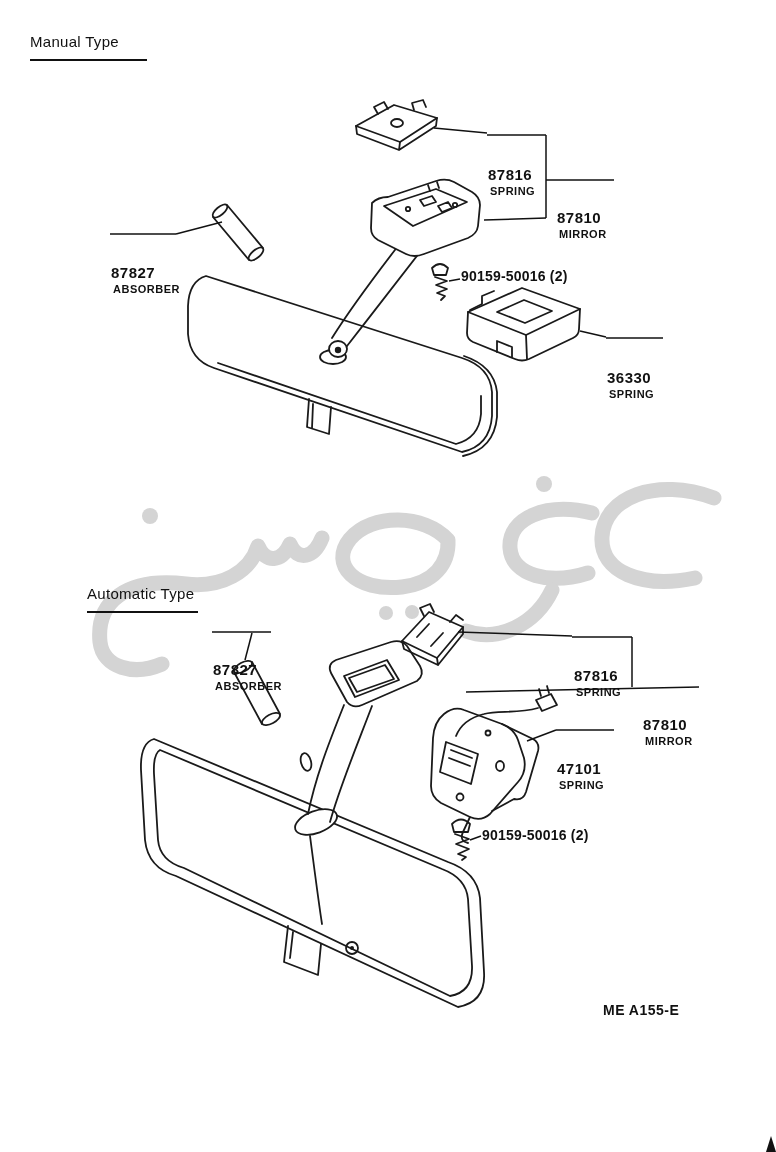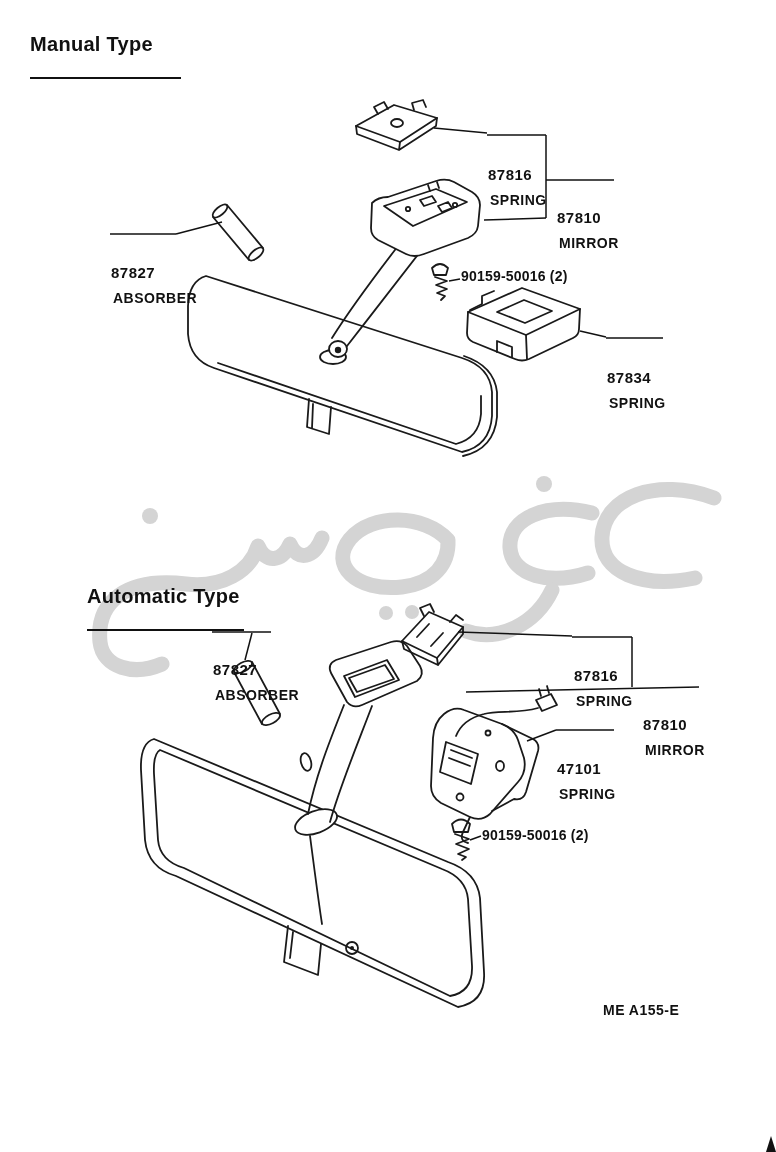--- a/index.html
+++ b/index.html
@@ -3,26 +3,26 @@
 <meta charset="utf-8">
 <style>
   * { margin:0; padding:0; box-sizing:border-box; }
   html,body { background:#fff; }
   .sheet {
     position:relative; width:776px; height:1152px; background:#ffffff;
     font-family:"Liberation Sans", sans-serif; color:#111; overflow:hidden;
   }
   .art { position:absolute; left:0; top:0; }
   .heading {
-    position:absolute; font-size:20px; font-weight:bold; letter-spacing:.3px;
-    border-bottom:2px solid #111; padding-bottom:21px; white-space:nowrap;
+    position:absolute; font-size:15px; font-weight:normal; letter-spacing:.3px;
+    border-bottom:2px solid #111; padding-bottom:9px; white-space:nowrap;
   }
   .plabel { position:absolute; white-space:nowrap; }
   .pnum  { font-size:15px; font-weight:bold; letter-spacing:.5px; line-height:16px;margin-top:47px; }
-  .pname { font-size:14px; font-weight:bold; letter-spacing:.5px; line-height:11px; margin-top:12px; margin-left:2px; }
+  .pname { font-size:11px; font-weight:bold; letter-spacing:.5px; line-height:11px; margin-top:3px; margin-left:2px; }
   .pnum-sm { font-size:14px; font-weight:bold; letter-spacing:.2px; line-height:14px; }
   .code { position:absolute; font-size:14px; font-weight:bold; letter-spacing:.5px;text-align:right; }
 </style>
 </head>
 <body>
 
 <div class="sheet">
 
   <svg class="art" width="776" height="1152" viewBox="0 0 776 1152" xmlns="http://www.w3.org/2000/svg">
 
@@ -164,21 +164,21 @@
     <div class="pname">MIRROR</div>
   </div>
   <div class="plabel" style="left:111px; top:218px">
     <div class="pnum">87827</div>
     <div class="pname">ABSORBER</div>
   </div>
   <div class="plabel" style="left:461px; top:269px">
     <div class="pnum-sm">90159-50016 (2)</div>
   </div>
   <div class="plabel" style="left:607px; top:323px">
-    <div class="pnum">87834</div>
+    <div class="pnum">36330</div>
     <div class="pname">SPRING</div>
   </div>
 
   <div class="plabel" style="left:213px; top:615px">
     <div class="pnum">87827</div>
     <div class="pname">ABSORBER</div>
   </div>
   <div class="plabel" style="left:574px; top:621px">
     <div class="pnum">87816</div>
     <div class="pname">SPRING</div>

